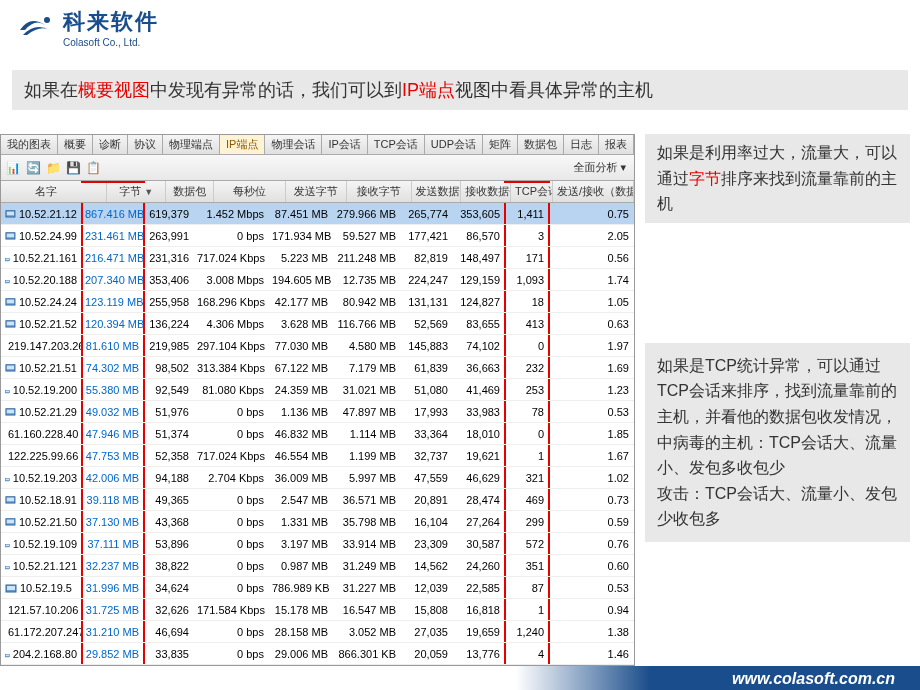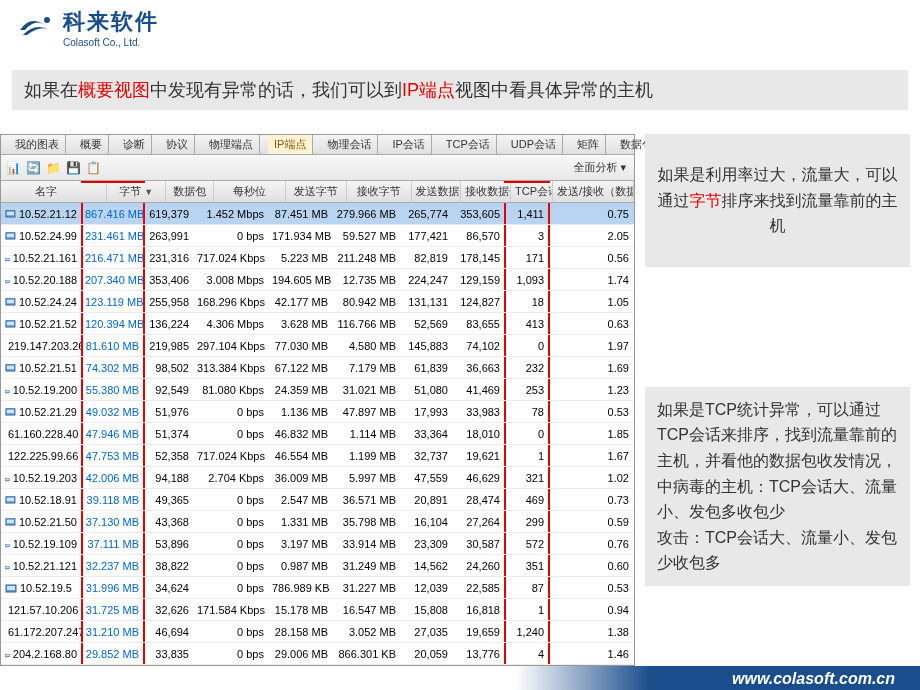--- a/index.html
+++ b/index.html
@@ -12,21 +12,21 @@
     .logo-text-en { font-size: 10px; color: #1a4d8b; }
     .logo-text-wrap { display: flex; flex-direction: column; }
     
     .instruction { background: #e8e8e8; padding: 8px 12px; margin: 15px 12px 24px; font-size: 18px; color: #333; }
     .instruction .red { color: #e60000; }
     
     .main-content { display: flex; }
     .table-container { width: 635px; border: 1px solid #999; }
     
     .tabs-row { display: flex; background: linear-gradient(#f5f5f5, #e0e0e0); border-bottom: 1px solid #aaa; height: 20px; font-size: 11px; }
-    .tab { padding: 2px 6px; border-right: 1px solid #aaa; cursor: pointer; color: #333; white-space: nowrap; margin-left: 8px; }
+    .tab { padding: 2px 6px; border-right: 1px solid #aaa; cursor: pointer; color: #333; white-space: nowrap; }
     .tab.active { background: #fff3d6; color: #8b5a00; }
     
     .toolbar-row { display: flex; align-items: center; background: linear-gradient(#f8f8f8, #e8e8e8); border-bottom: 1px solid #aaa; height: 26px; padding: 0 4px; justify-content: space-between; }
     .toolbar-left { display: flex; align-items: center; gap: 2px; }
     .toolbar-icon { width: 18px; height: 18px; display: inline-flex; align-items: center; justify-content: center; font-size: 12px; cursor: pointer; }
     .toolbar-right { font-size: 11px; color: #333; padding-right: 4px; }
     
     .table-header { display: flex; background: linear-gradient(#f5f5f5, #e0e0e0); border-bottom: 1px solid #aaa; height: 22px; font-size: 11px; }
     .th { border-right: 1px solid #ccc; padding: 3px 4px; text-align: center; color: #333; overflow: hidden; white-space: nowrap; }
     .th.left { text-align: left; margin-left: 30px; }
@@ -50,21 +50,21 @@
     .col-tcp { width: 44px; }
     .col-ratio { width: 85px; }
     
     .red-box-bytes { position: absolute; left: 80px; top: 0; width: 64px; height: 100%; border-left: 2px solid #e60000; border-right: 2px solid #e60000; pointer-events: none; }
     .red-box-tcp { position: absolute; left: 503px; top: 0; width: 46px; height: 100%; border-left: 2px solid #e60000; border-right: 2px solid #e60000; pointer-events: none; }
     .red-top-bytes { position: absolute; left: 80px; top: 0; width: 64px; height: 2px; background: #e60000; z-index: 10; }
     .red-top-tcp { position: absolute; left: 503px; top: 0; width: 46px; height: 2px; background: #e60000; z-index: 10; }
     .table-wrapper { position: relative; }
     
     .annotations { flex: 1; padding: 0 10px; }
-    .annotation-box { background: #e8e8e8; padding: 28px 12px; font-size: 16px; line-height: 1.6; color: #333; margin-bottom: 120px; text-align: center; }
+    .annotation-box { background: #e8e8e8; padding: 6px 12px; font-size: 16px; line-height: 1.6; color: #333; margin-bottom: 120px; }
     .annotation-box .red { color: #e60000; }
     .annotation-box2 { background: #e8e8e8; padding: 10px 12px; font-size: 16px; line-height: 1.6; color: #333; }
     
     .footer-url { text-align: right; padding: 4px 25px; font-size: 16px; font-weight: bold; font-style: italic; color: #fff; background: linear-gradient(to right, #fff 0%, #fff 55%, #1a4d8b 70%, #1a4d8b 100%); margin-left: 21px; }
     
     .sort-arrow { font-size: 9px; color: #555; }
   </style>
 </head>
 <body>
 
@@ -179,21 +179,21 @@
                   <rect x="2" y="4" width="8" height="4" fill="#cce5ff"></rect>
                 </svg></span>
               <span>10.52.21.161</span>
             </div>
     <div class="td blue col-bytes">216.471 MB</div>
     <div class="td col-packets">231,316</div>
     <div class="td col-bps">717.024 Kbps</div>
     <div class="td col-sendb">5.223 MB</div>
     <div class="td col-recvb">211.248 MB</div>
     <div class="td col-sendp">82,819</div>
-    <div class="td col-recvp">178,145</div>
+    <div class="td col-recvp">148,497</div>
     <div class="td col-tcp">171</div>
     <div class="td col-ratio">0.56</div>
   </div>
           <div class="tr">
     <div class="red-box-bytes"></div>
     <div class="red-box-tcp"></div>
     <div class="td left col-name">
               <span class="ip-icon"><svg viewBox="0 0 12 12">
                   <rect x="1" y="3" width="10" height="7" fill="#6699cc" stroke="#336699"></rect>
                   <rect x="2" y="4" width="8" height="4" fill="#cce5ff"></rect>

